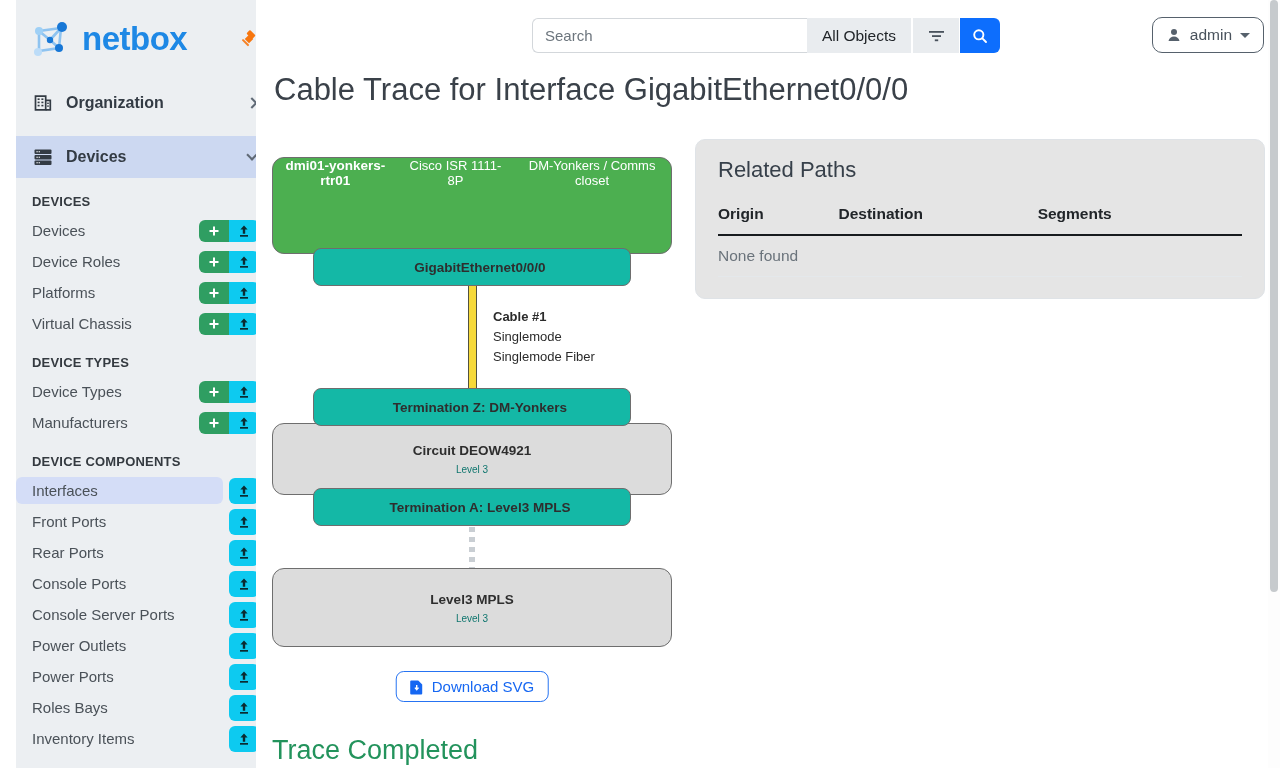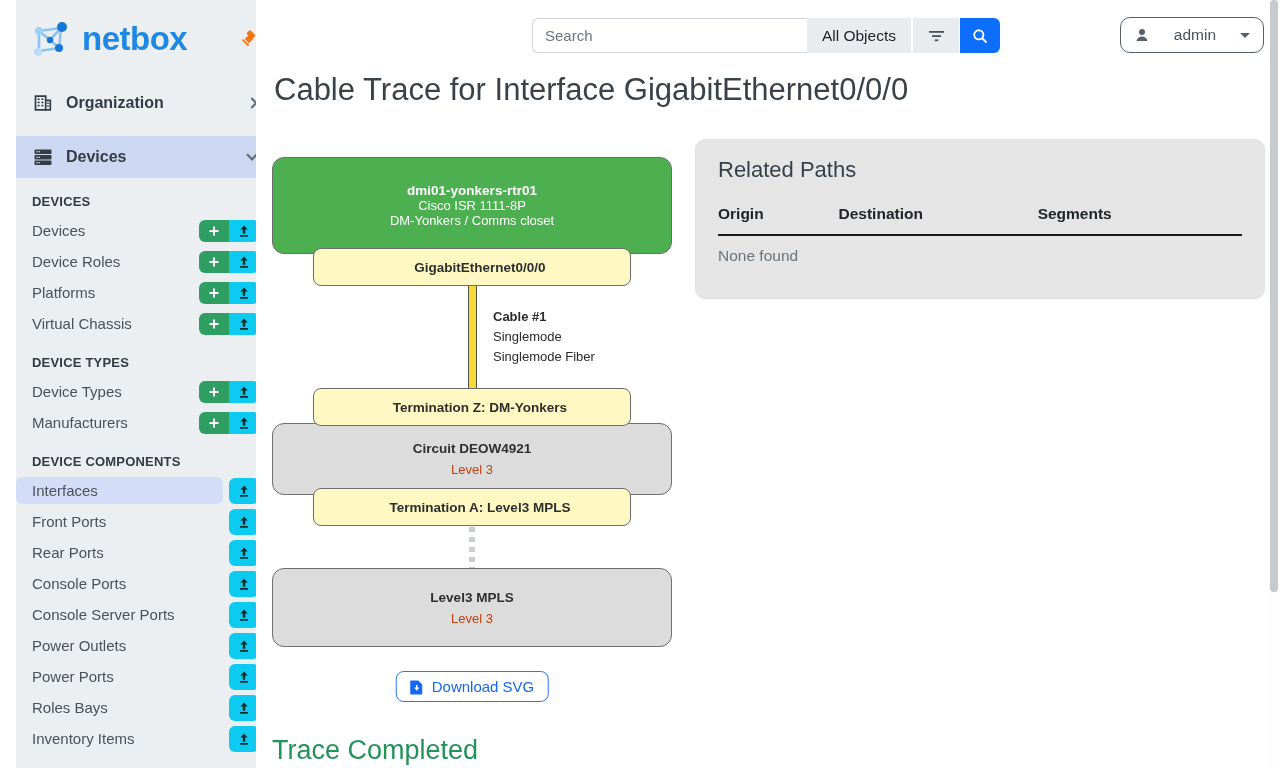--- a/index.html
+++ b/index.html
@@ -34,43 +34,43 @@
   
   .main { position:absolute; left:256px; top:0; width:1024px; height:768px; background:#fff; }
 
   .search-group { position:absolute; left:276px; top:18px; width:468px; height:35px; display:flex; }
   .search-input { flex:1; border:1px solid #d3d7db; border-right:none; border-radius:6px 0 0 6px; padding:0 12px; font-size:15px; color:#495057; outline:none; font-family:Liberation Sans, sans-serif; }
   .search-input::placeholder { color:#6c757d; }
   .scope-seg { background:#e9ecef; display:flex; align-items:center; padding:0 15px; font-size:15.5px; color:#212529; cursor:pointer; }
   .filter-seg { width:46px; background:#e9ecef; display:flex; align-items:center; justify-content:center; margin-left:2px; cursor:pointer; }
   .search-btn { width:40px; background:#0d6efd; border:none; border-radius:0 6px 6px 0; display:flex; align-items:center; justify-content:center; margin-left:1px; cursor:pointer; }
 
-  .account-btn { position:absolute; right:16px; top:17px; height:36px; display:flex; align-items:center; gap:24px; padding:0 13px; border:1px solid #56616c; border-radius:10px; background:#fff; color:#49525c; font-size:15.5px; cursor:pointer; }
+  .account-btn { position:absolute; right:16px; top:17px; height:36px; display:flex; align-items:center; gap:8px; padding:0 13px; border:1px solid #56616c; border-radius:10px; background:#fff; color:#49525c; font-size:15.5px; cursor:pointer; }
   .caret-down { width:0; height:0; border-left:5px solid transparent; border-right:5px solid transparent; border-top:5px solid #56616c; }
 
   .page-title { position:absolute; left:18px; top:72px; font-size:31px; font-weight:400; color:#3a4149; }
 
   
   .trace { position:absolute; left:16px; top:155px; width:400px; height:613px; }
   .tbox { position:absolute; border:1px solid #6e6e6e; text-align:center; }
-  .device-box { left:0; top:2px; width:400px; height:97px; background:#4caf50; border-radius:12px; color:#fff; display:flex; flex-direction:column; justify-content:center; z-index:1; }
+  .device-box { left:0; top:2px; width:400px; height:97px; background:#4caf50; border-radius:12px; color:#fff; display:flex; flex-direction:row; justify-content:center; gap:6px; z-index:1; }
   .device-box .bt { font-weight:700; font-size:13.5px; }
   .device-box .bs { font-size:13px; }
-  .port-box { left:41px; width:318px; height:38px; background:#fef9c3; border-radius:8px; display:flex; align-items:center; justify-content:center; font-weight:700; font-size:13.5px; color:#2e2e2e; z-index:2;padding-left:16px; }
+  .port-box { left:41px; width:318px; height:38px; background:#14b8a6; border-radius:8px; display:flex; align-items:center; justify-content:center; font-weight:700; font-size:13.5px; color:#2e2e2e; z-index:2;padding-left:16px; }
   .iface-a { top:93px; }
   .term-z { top:233px; }
   .term-a { top:333px; }
   .cable-line { position:absolute; left:196px; top:131px; width:9px; height:103px; background:#f6d93a; border-left:1px solid #52523f; border-right:1px solid #52523f; z-index:1; }
   .cable-info { position:absolute; left:221px; top:152px; text-align:left; font-size:13px; color:#2b2b2b; line-height:20px; z-index:3; }
   .cable-info .bt { font-weight:700; }
   .circuit-box, .pn-box { left:0; width:400px; background:#dcdcdc; border-radius:12px; color:#2e2e2e; display:flex; flex-direction:column; justify-content:center; gap:6px; z-index:1; }
   .circuit-box { top:268px; height:72px; }
   .pn-box { top:413px; height:79px; }
   .circuit-box .bt, .pn-box .bt { font-weight:700; font-size:13.5px; }
-  .circuit-box .bs, .pn-box .bs { font-size:13px; color:#c2410c; }
+  .circuit-box .bs, .pn-box .bs { font-size:10px; color:#0f766e; }
   .dash-line { position:absolute; left:197px; top:372px; width:6px; height:41px; background:repeating-linear-gradient(to bottom,#c9ced3 0 5px,transparent 5px 10px); z-index:0; }
   .download-btn { position:absolute; top:516px; left:50%; transform:translateX(-50%); display:inline-flex; align-items:center; gap:8px; padding:6px 13px; border:1px solid #2673f2; border-radius:8px; background:#fff; color:#1667f2; font-size:15px; cursor:pointer; white-space:nowrap; }
   .completed { position:absolute; top:580px; left:0; width:100%; font-size:27px; color:#23935c; }
 
   
   .related-card { position:absolute; left:439px; top:139px; width:570px; height:160px; border:1px solid #dfe3e7; border-radius:10px; background:#e5e5e5; padding:17px 22px; }
   .related-title { font-size:22px; color:#37404a; font-weight:400; margin-bottom:14px; }
   .related-table { width:100%; border-collapse:collapse; }
   .related-table th { text-align:left; font-size:15.5px; color:#212529; padding:8px 0 11px; border-bottom:2px solid #171b1e; }
   .related-table td { padding:11px 0; font-size:15.5px; color:#6a737b; border-bottom:1px solid #e4e8eb; }

